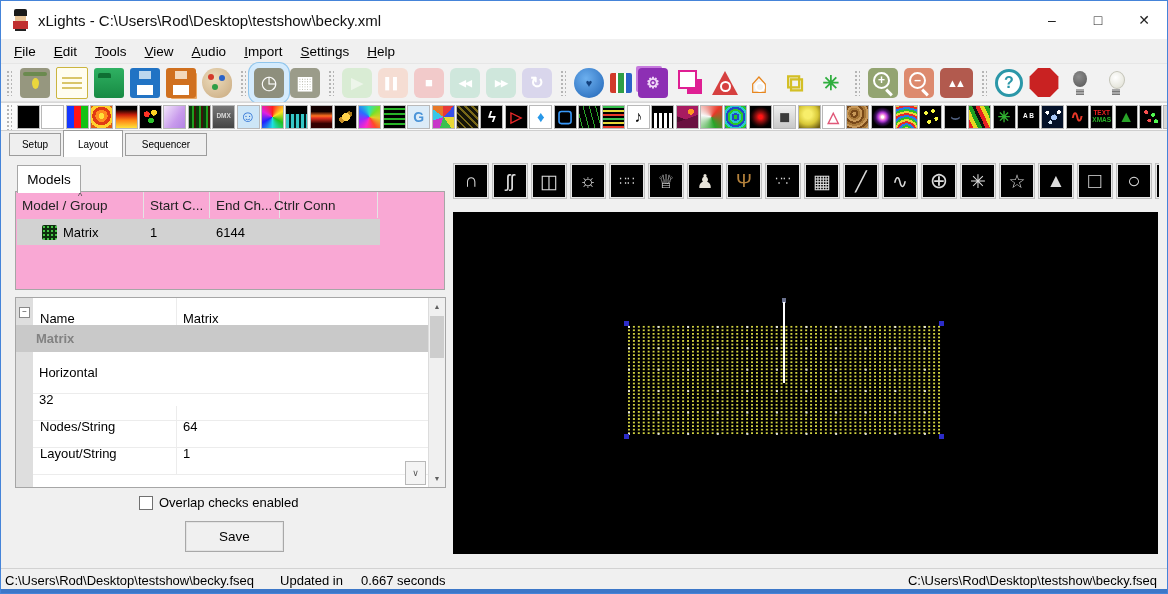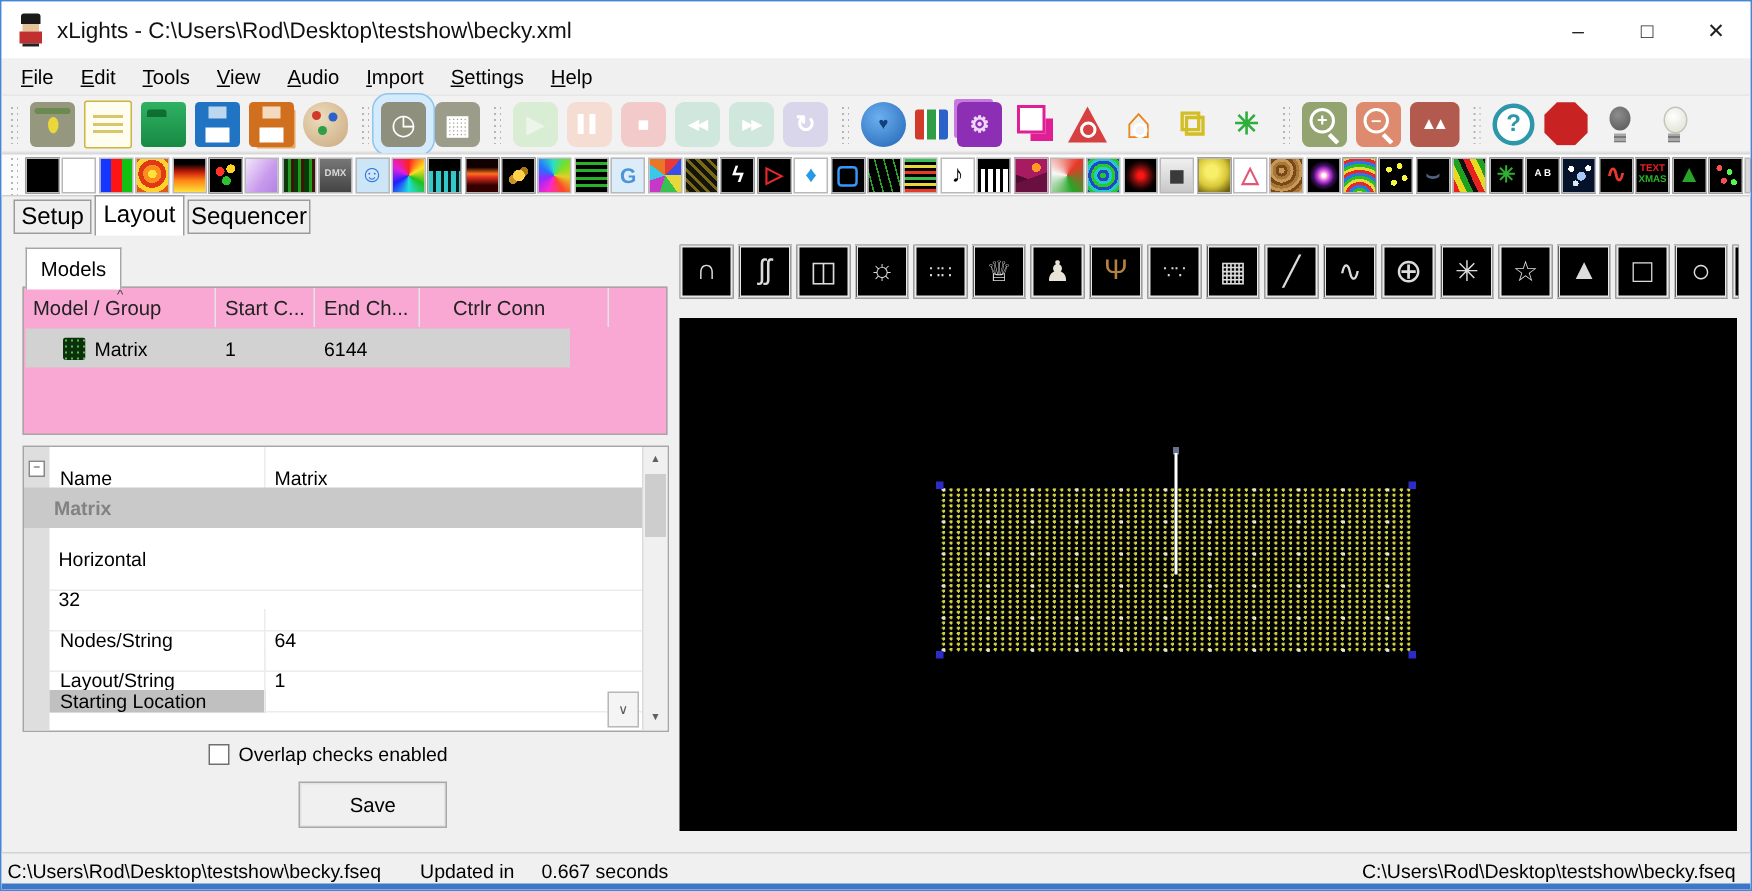--- a/index.html
+++ b/index.html
@@ -67,52 +67,52 @@
   .ic-oct{background:#c92222;clip-path:polygon(30% 2%,70% 2%,98% 30%,98% 70%,70% 98%,30% 98%,2% 70%,2% 30%);}
   .ic-bulboff::before,.ic-bulbon::before{content:"";position:absolute;left:8px;top:3px;width:14px;height:16px;border-radius:50%;}
   .ic-bulboff::before{background:radial-gradient(circle at 40% 35%,#8d8d8d,#555);}
   .ic-bulbon::before{background:radial-gradient(circle at 40% 35%,#ffffff,#ddddd0);border:1px solid #c4c4b8;}
   .ic-bulboff::after,.ic-bulbon::after{content:"";position:absolute;left:11px;bottom:3px;width:8px;height:6px;background:repeating-linear-gradient(#a8a8a8 0 2px,#787878 2px 3px);}
   
   .fxstrip{position:absolute;left:0;top:101px;right:0;height:27px;background:#fbfbfb;border-top:1px solid #d8d8d8;border-bottom:1px solid #cfcfcf;display:flex;align-items:center;overflow:hidden;}
   .fx{width:21px;height:22px;margin-right:1.4px;border:1px solid #b9b9b9;flex:0 0 auto;display:flex;flex-direction:column;align-items:center;justify-content:center;line-height:1;overflow:hidden;}
   
   .tabs{position:absolute;left:0;top:129px;right:0;height:27px;}
-  .tab{position:absolute;top:3px;height:23px;background:#efefef;border:1px solid #9c9c9c;display:flex;align-items:center;justify-content:center;font-size:16px;box-sizing:border-box;}
+  .tab{position:absolute;top:3px;height:23px;background:#efefef;border:1px solid #9c9c9c;display:flex;align-items:center;justify-content:center;font-size:10px;box-sizing:border-box;}
   .tab.active{top:0;height:27px;background:#fff;border-bottom:none;z-index:2;}
   
   .modeltab{position:absolute;left:16px;top:164px;width:62px;height:27px;background:#fff;border:1px solid #a6a6a6;border-bottom:none;z-index:2;display:flex;align-items:center;justify-content:center;font-size:13.5px;}
   .mtable{position:absolute;left:14px;top:190px;width:430px;height:99px;background:#f9a8d4;border:1px solid #a6a6a6;box-sizing:border-box;}
   .mth{position:absolute;top:0;height:26px;display:flex;align-items:center;padding-left:6px;box-sizing:border-box;border-right:1px solid #e4e4e4;font-size:13.5px;color:#222;}
   .sortind{position:absolute;left:62px;top:-1px;font-size:9px;color:#444;}
   .mtrow{position:absolute;left:1px;top:27px;width:363px;height:26px;background:#d2d2d2;display:flex;align-items:center;}
   .mticon{width:15px;height:15px;margin-left:25px;border-radius:2px;background:radial-gradient(#46c546 27%,rgba(0,0,0,0) 32%) #0e2f0e;background-size:4px 4px;}
   .mtname{margin-left:6px;}
   .mtcell{position:absolute;top:0;height:26px;display:flex;align-items:center;}
   
   .pgrid{position:absolute;left:14px;top:296px;width:431px;height:191px;background:#fff;border:1px solid #a6a6a6;box-sizing:border-box;overflow:hidden;}
   .pgmargin{position:absolute;left:0;top:0;bottom:0;width:17px;background:#dedede;}
-  .pgrow{position:absolute;left:17px;right:17px;height:42px;display:flex;border-bottom:1px solid #ececec;box-sizing:border-box;}
+  .pgrow{position:absolute;left:17px;right:17px;height:42px;display:flex;border-bottom:1px solid #ececec;box-sizing:border-box;justify-content:flex-end;}
   .pglabel{width:144px;padding-left:7px;display:flex;align-items:center;border-right:1px solid #ececec;box-sizing:border-box;}
   .pgvalue{flex:1;padding-left:6px;display:flex;align-items:center;}
   .pgcat{position:absolute;left:0;right:17px;top:27px;height:27px;background:#c9c9c9;display:flex;align-items:center;}
   .pgcat .cattext{font-weight:bold;color:#828282;margin-left:20px;}
   .collapse{position:absolute;left:3px;top:9px;width:9px;height:9px;background:#fff;border:1px solid #888;font-size:8px;line-height:8px;text-align:center;color:#333;}
   .pglabel.hl{background:#c0c0c0;}
   .ddbtn{position:absolute;right:2px;top:1px;width:21px;height:24px;background:#f4f4f4;border:1px solid #b8b8b8;box-sizing:border-box;display:flex;align-items:center;justify-content:center;}
   .ddbtn::after{content:"\2228";font-size:9px;color:#555;}
   .vsb{position:absolute;right:0;top:0;bottom:0;width:17px;background:#f0f0f0;border-left:1px solid #dcdcdc;box-sizing:border-box;}
   .sa{position:absolute;left:0;width:16px;height:17px;display:flex;align-items:center;justify-content:center;font-size:7px;color:#606060;}
   .sa-up{top:0;}
   .sa-dn{bottom:0;}
   .vsb .thumb{position:absolute;left:1px;top:18px;width:14px;height:42px;background:#cdcdcd;}
   
   .overlap{position:absolute;left:138px;top:494px;display:flex;align-items:center;}
   .cbbox{width:14px;height:14px;background:#fff;border:1px solid #707070;box-sizing:border-box;margin-right:6px;}
-  .savebtn{position:absolute;left:198px;top:520px;width:97px;height:29px;background:#f0f0f0;border:1px solid #a8a8a8;box-shadow:inset 0 0 0 1px #e3e3e3;display:flex;align-items:center;justify-content:center;font-size:13.5px;}
+  .savebtn{position:absolute;left:184px;top:520px;width:97px;height:29px;background:#f0f0f0;border:1px solid #a8a8a8;box-shadow:inset 0 0 0 1px #e3e3e3;display:flex;align-items:center;justify-content:center;font-size:13.5px;}
   
   .modelbtns{position:absolute;left:452px;top:162px;width:706px;height:42px;display:flex;overflow:hidden;}
   .mb{width:34px;height:34px;margin-right:3px;background:#000;border:1px solid #c0c0c0;box-shadow:0 0 0 1px #e8e8e8 inset;color:#dcdcdc;display:flex;align-items:center;justify-content:center;font-size:19px;flex:0 0 auto;}
   .preview{position:absolute;left:452px;top:211px;width:705px;height:342px;background:#000;}
   .pmatrix{position:absolute;left:173px;top:111px;width:316px;height:114px;}
   .pdots{position:absolute;left:1px;top:2px;right:1px;bottom:2px;
     background-image:radial-gradient(circle 1.2px at 2px 1.6px,#e6e6e0 98%,rgba(0,0,0,0)),radial-gradient(circle 1.1px at 2px 1.6px,#d2d240 98%,rgba(0,0,0,0));
     background-size:29.6px 21.4px,4.93px 3.56px;}
   .handle{position:absolute;width:5px;height:5px;background:#2c2cc8;}
   .rotline{position:absolute;left:330px;top:90px;width:2px;height:81px;background:#fff;}
@@ -284,21 +284,21 @@
 
   <div class="modeltab">Models</div>
 
   <div class="mtable">
     <div class="mth" style="left:0;width:128px;">
       <span>Model / Group</span>
       <span class="sortind">^</span>
     </div>
     <div class="mth" style="left:128px;width:66px;">Start C...</div>
     <div class="mth" style="left:194px;width:70px;">End Ch...</div>
-    <div class="mth" style="left:280px;width:110px;">Ctrlr Conn</div>
+    <div class="mth" style="left:252px;width:110px;">Ctrlr Conn</div>
     <div class="mtrow">
       <span class="mticon"></span>
       <span class="mtname">Matrix</span>
     </div>
     <div class="mtcell" style="left:134px;top:27px;">1</div>
     <div class="mtcell" style="left:200px;top:27px;">6144</div>
   </div>
 
   <div class="pgrid">
     <div class="pgmargin"></div>

